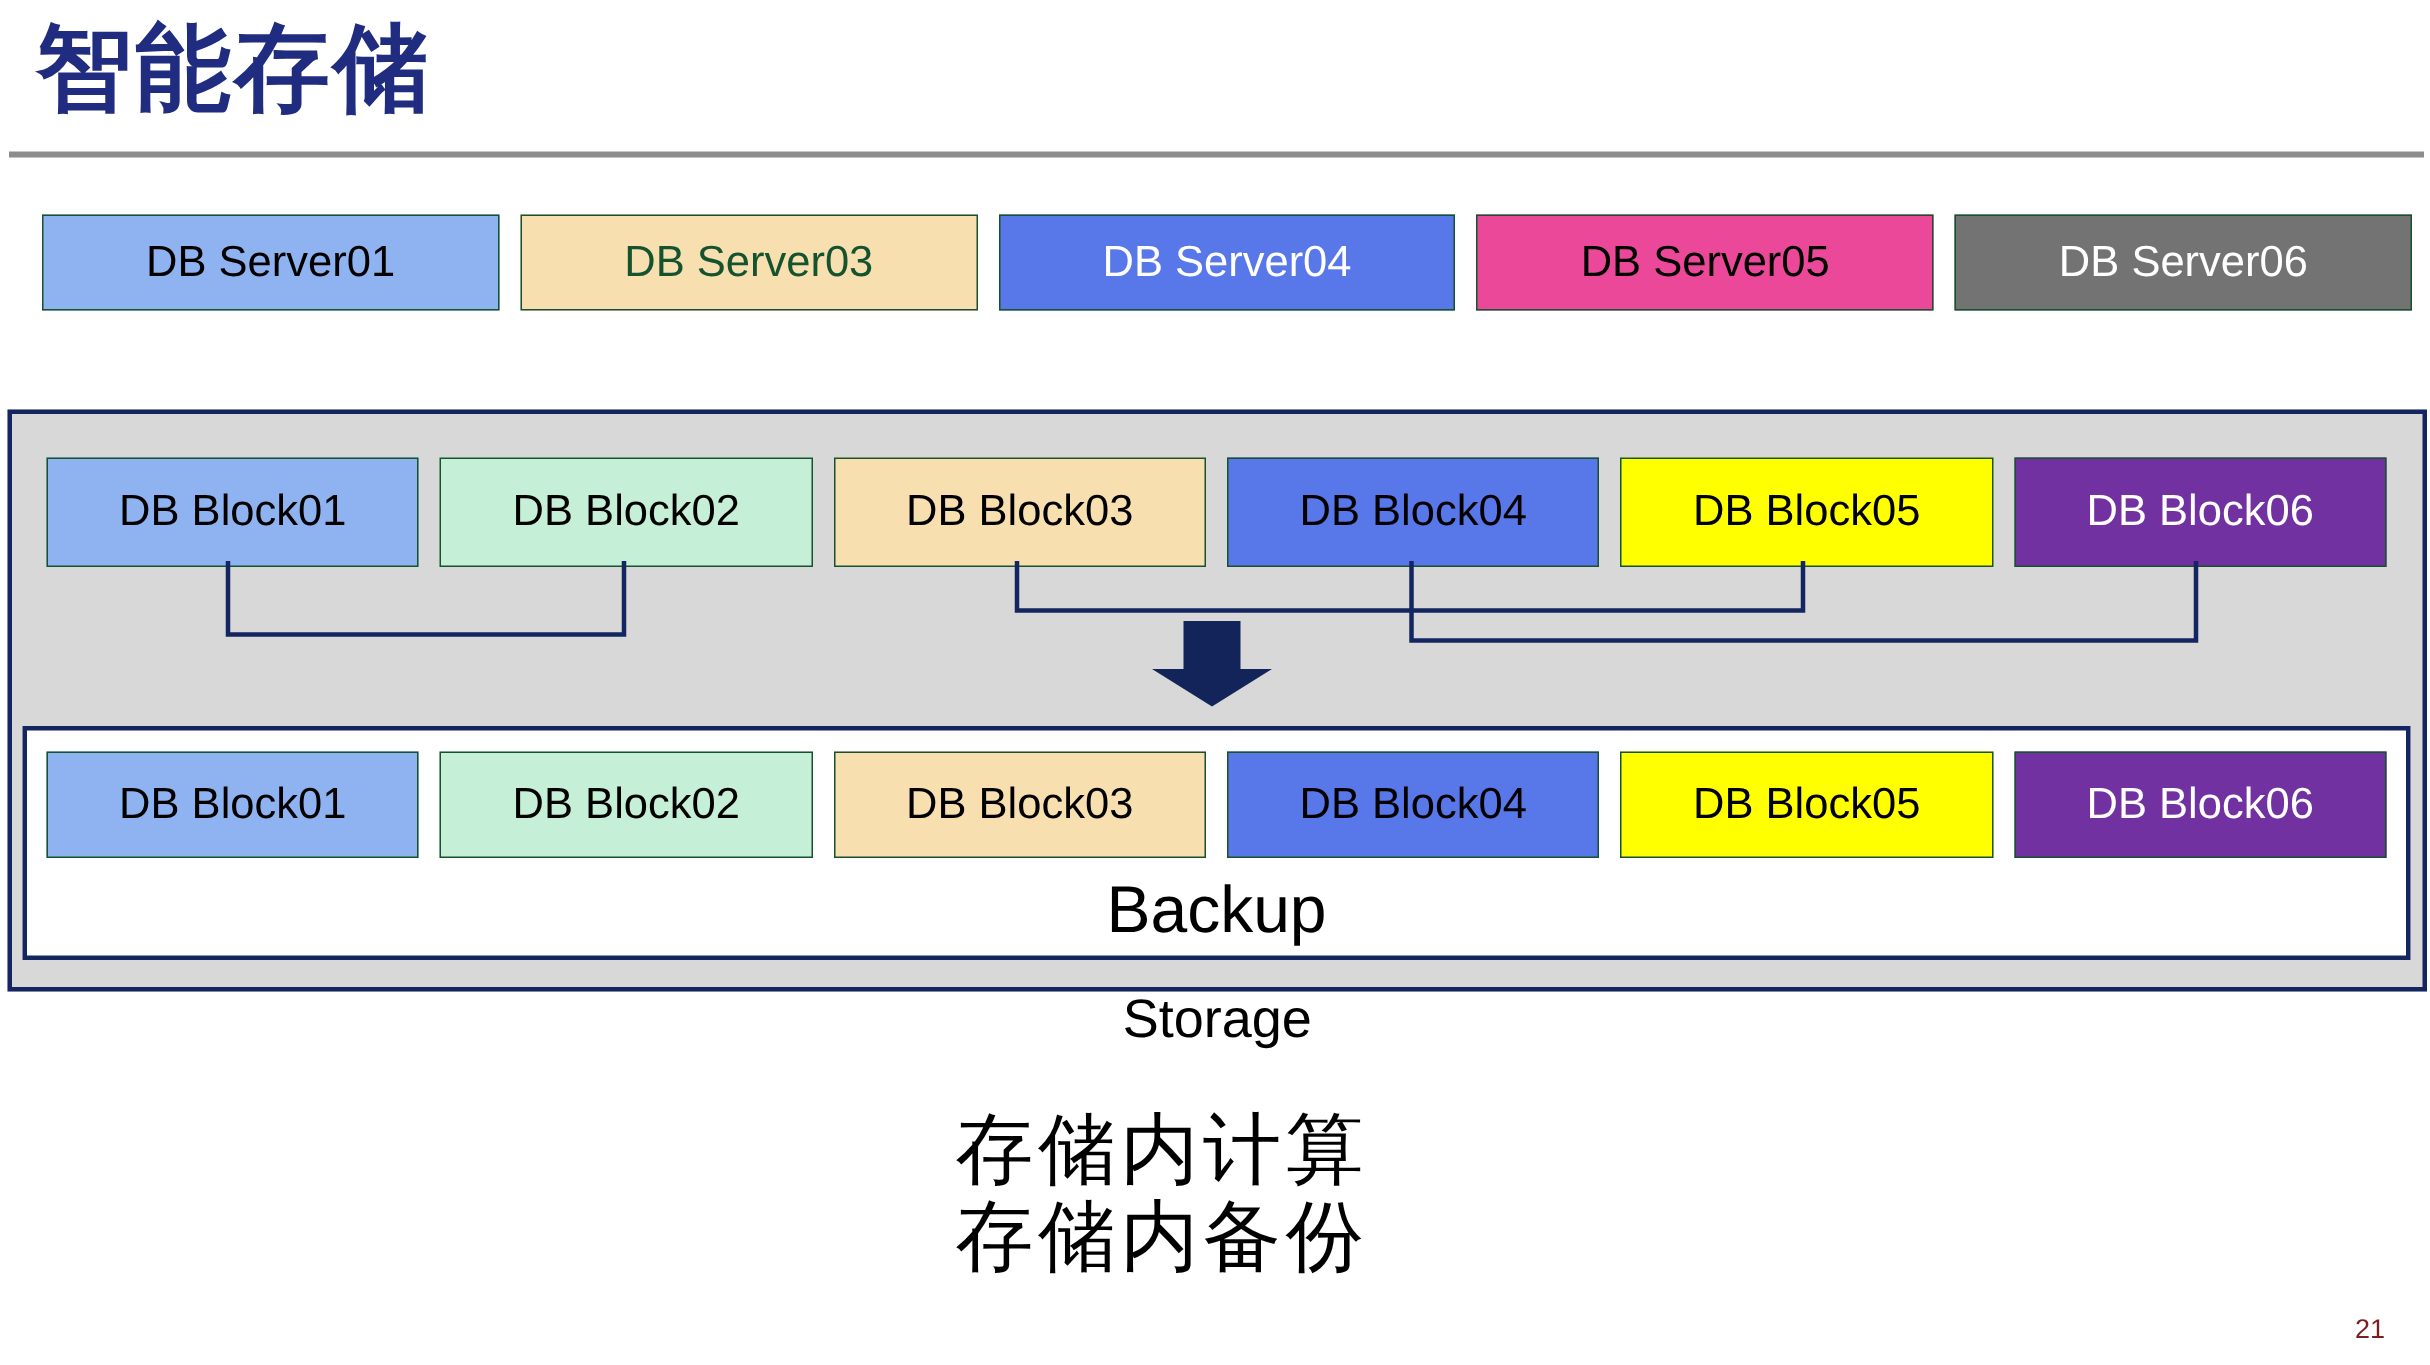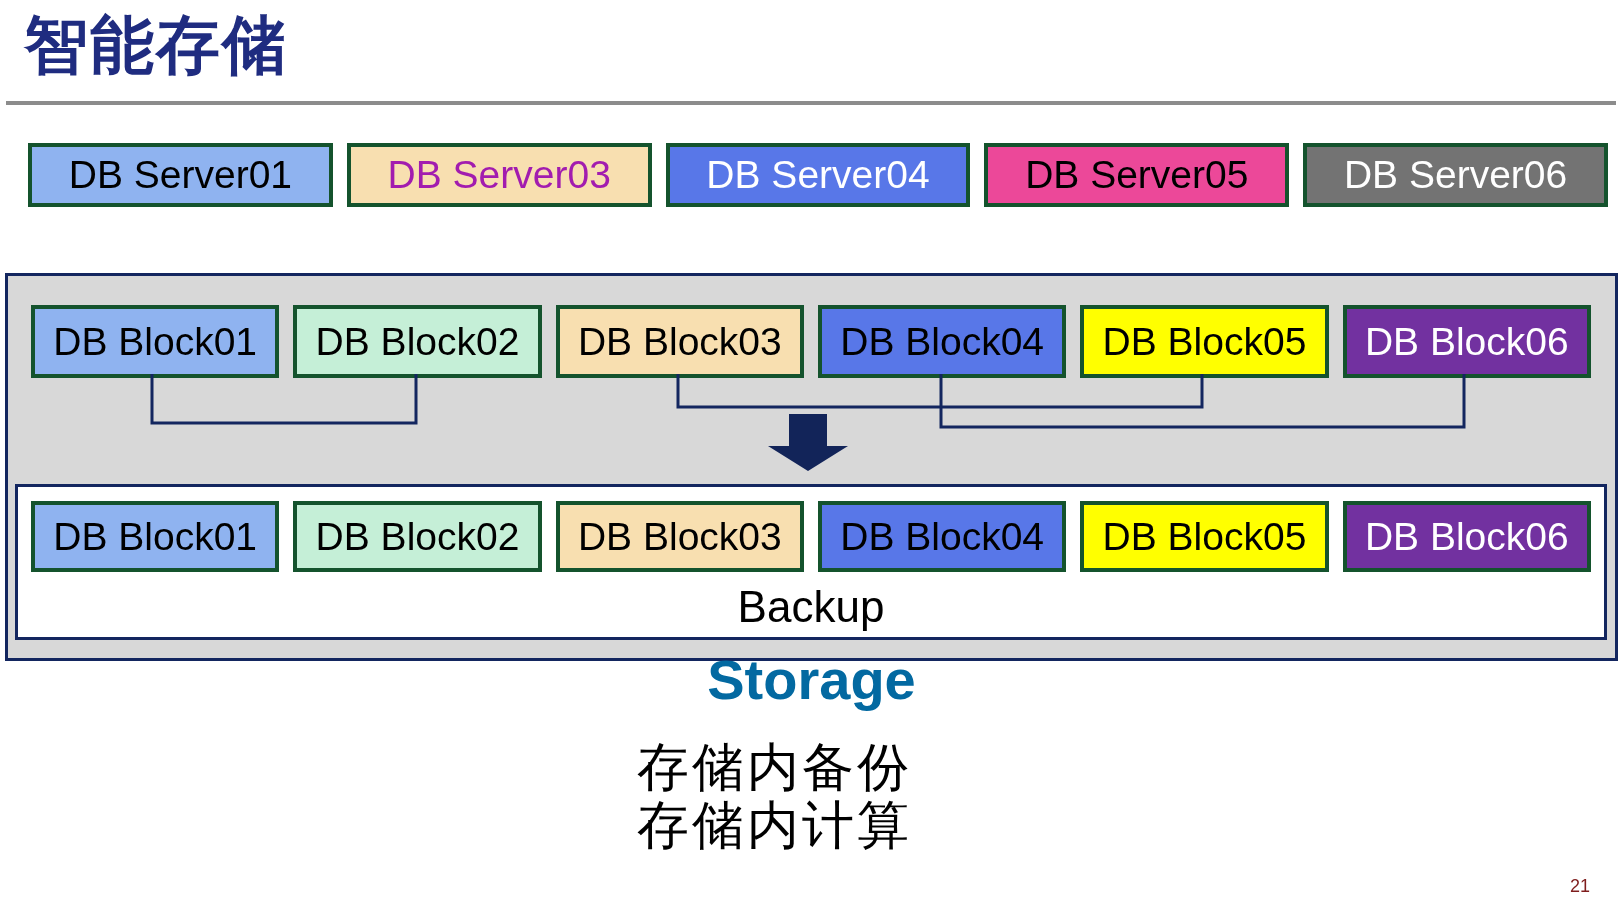--- a/index.html
+++ b/index.html
@@ -18,40 +18,40 @@
     background:#8C8C8C;
   }
   .row{
     position:absolute;display:flex;gap:14px;
   }
   .server-row{left:28px;top:143px;width:1580px;height:64px;}
   .block-row-top{left:23px;top:29px;width:1560px;height:73px;}
   .block-row-backup{left:13px;top:14px;width:1560px;height:71px;}
   .box{
     flex:1;display:flex;align-items:center;justify-content:center;
-    border:4px solid #14532d;box-sizing:border-box;
-    font-size:39px;color:#000;white-space:nowrap;
+    border:1px solid #14532d;box-sizing:border-box;
+    font-size:29px;color:#000;white-space:nowrap;
   }
   .storage-panel{
     position:absolute;left:5px;top:273px;width:1613px;height:388px;
     background:#D8D8D8;border:3px solid #13265F;box-sizing:border-box;
   }
   .backup-panel{
     position:absolute;left:7px;top:208px;width:1592px;height:156px;
     background:#ffffff;border:3px solid #13265F;box-sizing:border-box;
   }
   .backup-label{
     position:absolute;left:0;right:0;top:90px;height:60px;
     display:flex;align-items:center;justify-content:center;
     font-size:44px;color:#000;
   }
   .storage-label{
     position:absolute;left:0;right:0;top:364px;height:78px;
     display:flex;align-items:center;justify-content:center;
-    font-size:56px;font-weight:bold;color:#0369a1;
+    font-size:36px;font-weight:normal;color:#000000;
   }
   .connector-layer{
     position:absolute;left:0;top:0;width:1620px;height:910px;
     pointer-events:none;
   }
   .caption{
     position:absolute;left:637px;top:738px;
     font-size:52px;line-height:58px;color:#000;
     letter-spacing:3px;
   }
@@ -61,21 +61,21 @@
   }
 </style>
 </head>
 <body>
 
 <div class="title">智能存储</div>
 <div class="title-divider"></div>
 
 <div class="row server-row">
   <div class="box" style="background: rgb(143, 179, 240); color: rgb(0, 0, 0);">DB Server01</div>
-  <div class="box" style="background: rgb(248, 223, 176); color: #a21caf;">DB Server03</div>
+  <div class="box" style="background: rgb(248, 223, 176); color: #14532d;">DB Server03</div>
   <div class="box" style="background: rgb(88, 119, 232); color: #ffffff;">DB Server04</div>
   <div class="box" style="background: #ec4899; color: rgb(0, 0, 0);">DB Server05</div>
   <div class="box" style="background: #737373; color: rgb(255, 255, 255);">DB Server06</div>
 </div>
 
 <div class="storage-panel">
 
   <div class="row block-row-top">
     <div class="box" style="background: rgb(143, 179, 240); color: rgb(0, 0, 0);">DB Block01</div>
     <div class="box" style="background: rgb(197, 239, 215); color: rgb(0, 0, 0);">DB Block02</div>
@@ -101,17 +101,17 @@
 </div>
 
 <svg class="connector-layer" width="1620" height="910" viewBox="0 0 1620 910">
   <polyline points="152,374 152,423 416,423 416,374" fill="none" stroke="#13265F" stroke-width="3"></polyline>
   <polyline points="678,374 678,407 1202,407 1202,374" fill="none" stroke="#13265F" stroke-width="3"></polyline>
   <polyline points="941,374 941,427 1464,427 1464,374" fill="none" stroke="#13265F" stroke-width="3"></polyline>
   <polygon points="789,414 827,414 827,446 848,446 808,471 768,446 789,446" fill="#122459"></polygon>
 </svg>
 
 <div class="caption">
+  <div>存储内计算</div>
   <div>存储内备份</div>
-  <div>存储内计算</div>
 </div>
 
 <div class="page-number">21</div>
 
 </body></html>

